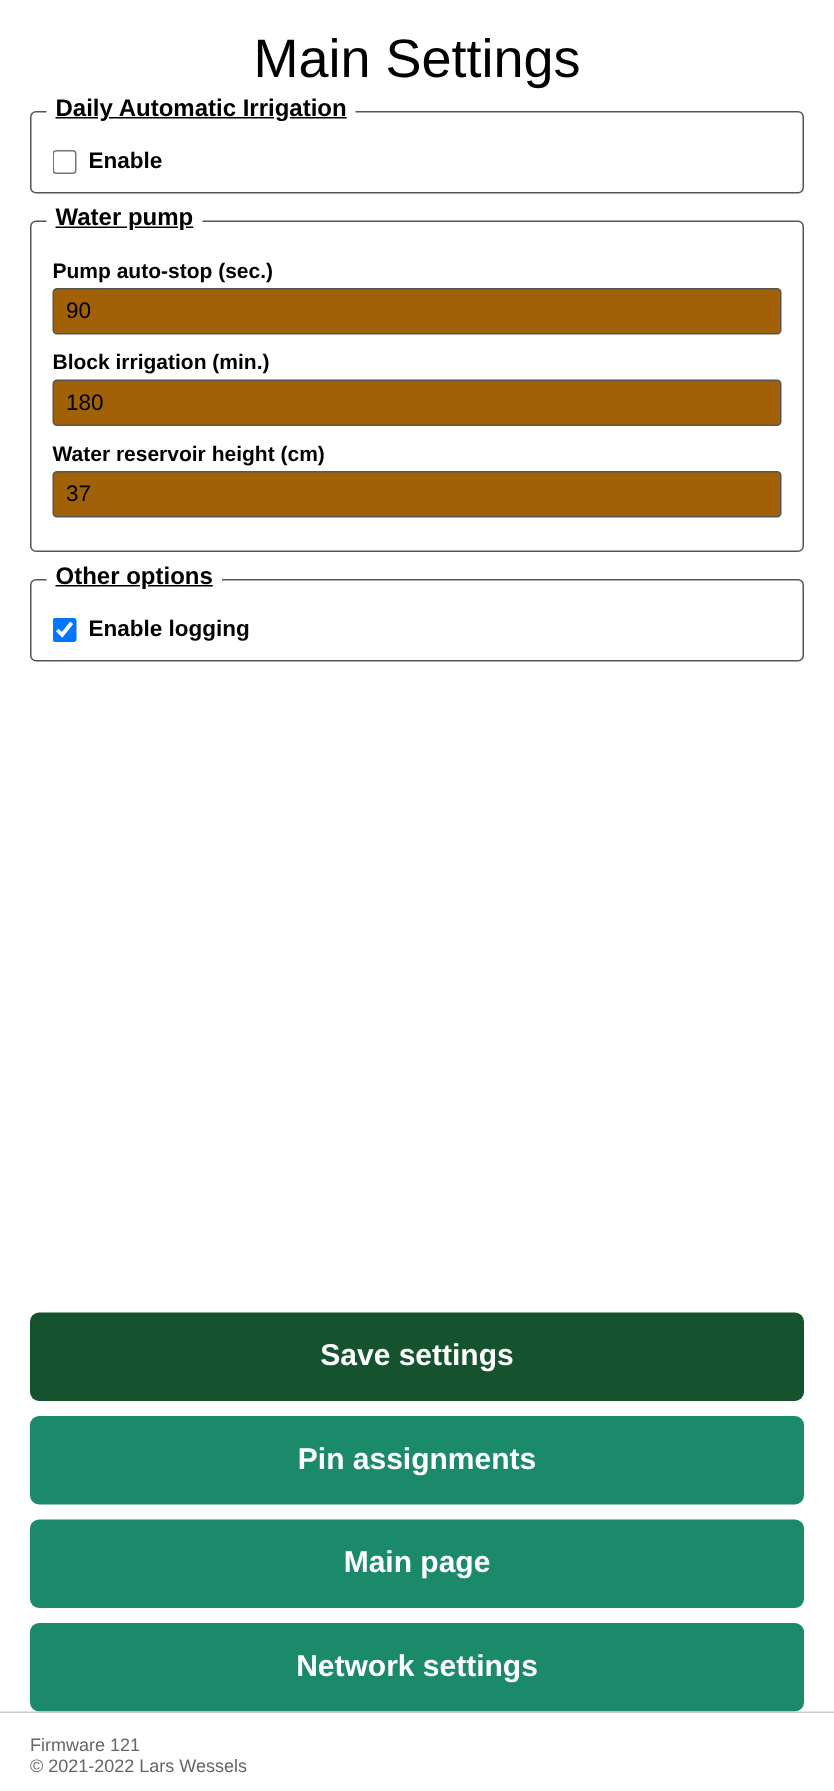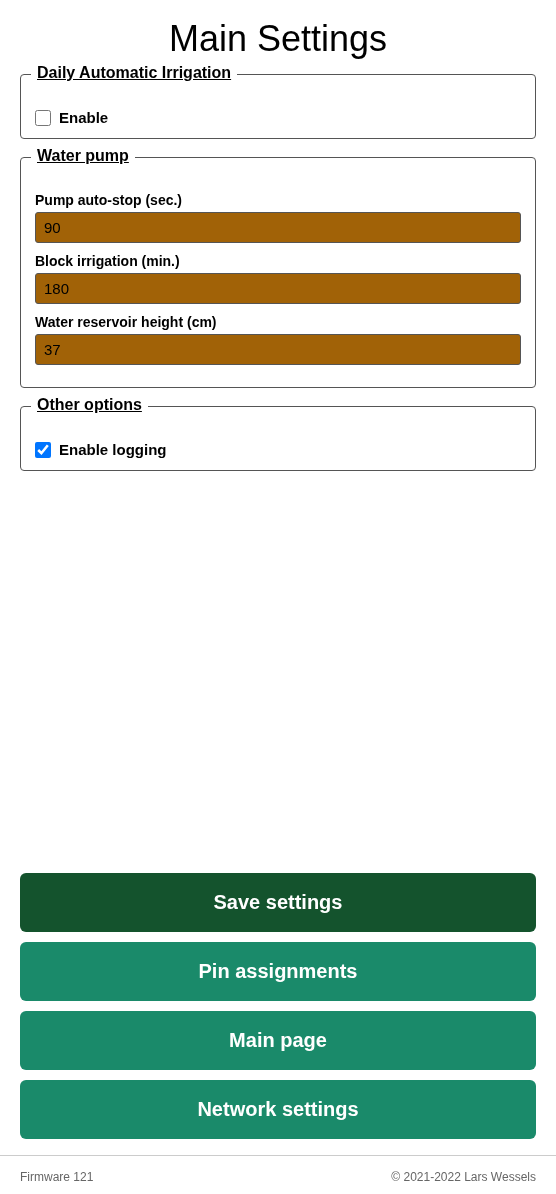--- a/index.html
+++ b/index.html
@@ -45,21 +45,21 @@
       left: 10px;
       background: #fff;
       padding: 0 6px;
       font-weight: bold;
       font-size: 16px;
       color: #000;
       text-decoration: underline;
     }
 
     .fieldset-content {
-      margin-top: 26px;
+      margin-top: 16px;
     }
 
     .checkbox-row {
       display: flex;
       align-items: center;
       gap: 8px;
       margin-top: 4px;
     }
 
     .checkbox-row input[type="checkbox"] {
@@ -125,21 +125,21 @@
       background: #1a8a6a;
     }
 
     .footer {
       display: flex;
       justify-content: space-between;
       padding: 14px 20px 10px;
       font-size: 12px;
       color: #666;
       border-top: 1px solid #ccc;
-      margin-top: 16px;
+      flex-direction: column;
     }
   </style>
 </head>
 <body>
 
 <h1 class="page-title">Main Settings</h1>
 
 <div class="main-content">
 
   <div class="fieldset-box">

